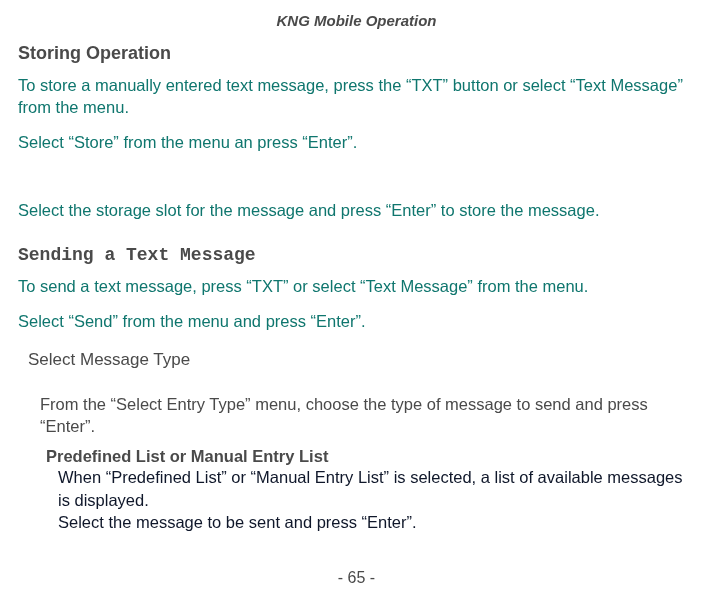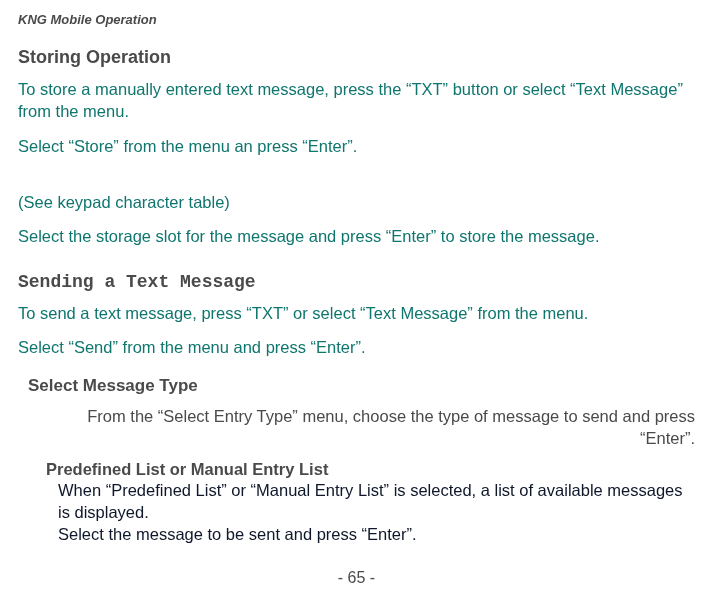--- a/index.html
+++ b/index.html
@@ -10,58 +10,57 @@
     body {
       width: 713px;
       height: 607px;
       background: #ffffff;
       font-family: Arial, Helvetica, sans-serif;
       color: #4a4a4a;
       padding: 12px 18px 8px 18px;
       position: relative;
     }
     .header-right {
-      text-align: left;
+      text-align: center;
       font-weight: bold;
       font-style: italic;
-      font-size: 13px;
-      margin-bottom: 20px;
+      font-size: 15px;
+      margin-bottom: 14px;
       color: #4a4a4a;
     }
     .section-title {
       font-weight: bold;
       font-size: 18px;
       margin-bottom: 10px;
       color: #4a4a4a;
     }
     .body-text {
       font-size: 16.5px;
       line-height: 1.35;
       margin-bottom: 12px;
       color: #0f766e;
     }
     .section-gap {
       margin-top: 24px;
       font-family: Liberation Mono, monospace;
     }
     .sub-section-title {
-      font-weight: bold;
+      font-weight: normal;
       font-size: 17px;
       margin-left: 10px;
-      margin-bottom: 9px;
+      margin-bottom: 23px;
       margin-top: 18px;
       color: #4a4a4a;
     }
     .sub-body {
       font-size: 16.5px;
       line-height: 1.35;
       margin-left: 22px;
       margin-bottom: 10px;
       color: #4a4a4a;
-      text-align: right;
     }
     .sub-sub-title {
       font-weight: bold;
       font-size: 16.5px;
       margin-left: 28px;
       margin-top: 8px;
       color: #4a4a4a;
     }
     .sub-sub-body {
       font-size: 16.5px;
@@ -82,21 +81,20 @@
 </head>
 <body>
 
 <div class="header-right">KNG Mobile Operation</div>
 
 <div class="section-title">Storing Operation</div>
 <div class="body-text">To store a manually entered text message, press the “TXT” button or select “Text Message” from the menu.</div>
 <div class="body-text">Select “Store” from the menu an press “Enter”.</div>
 <div class="body-text">
   <br>
-  <span>(See keypad character table)</span>
 </div>
 <div class="body-text">Select the storage slot for the message and press “Enter” to store the message.</div>
 
 <div class="section-title section-gap">Sending a Text Message</div>
 <div class="body-text">To send a text message, press “TXT” or select “Text Message” from the menu.</div>
 <div class="body-text">Select “Send” from the menu and press “Enter”.</div>
 
 <div class="sub-section-title">Select Message Type</div>
 <div class="sub-body">From the “Select Entry Type” menu, choose the type of message to send and press “Enter”.</div>
 

